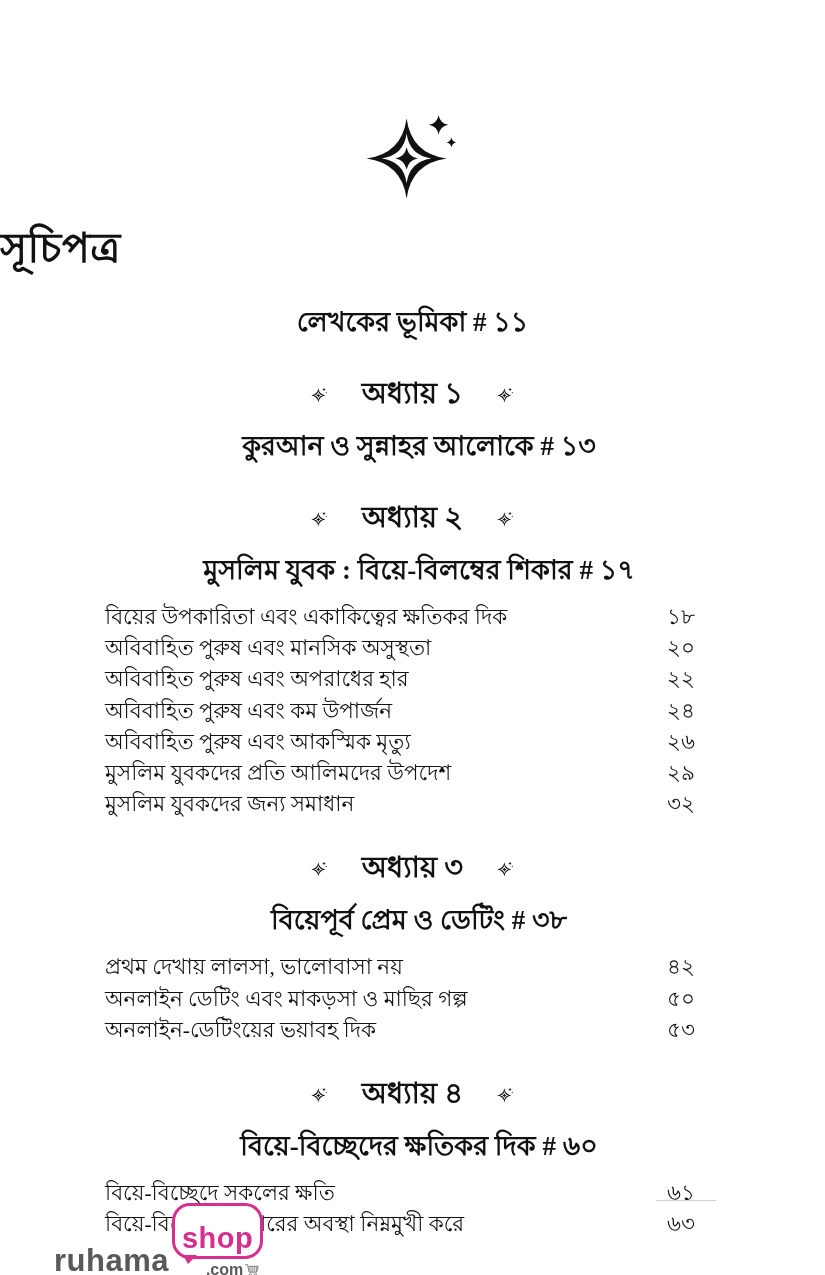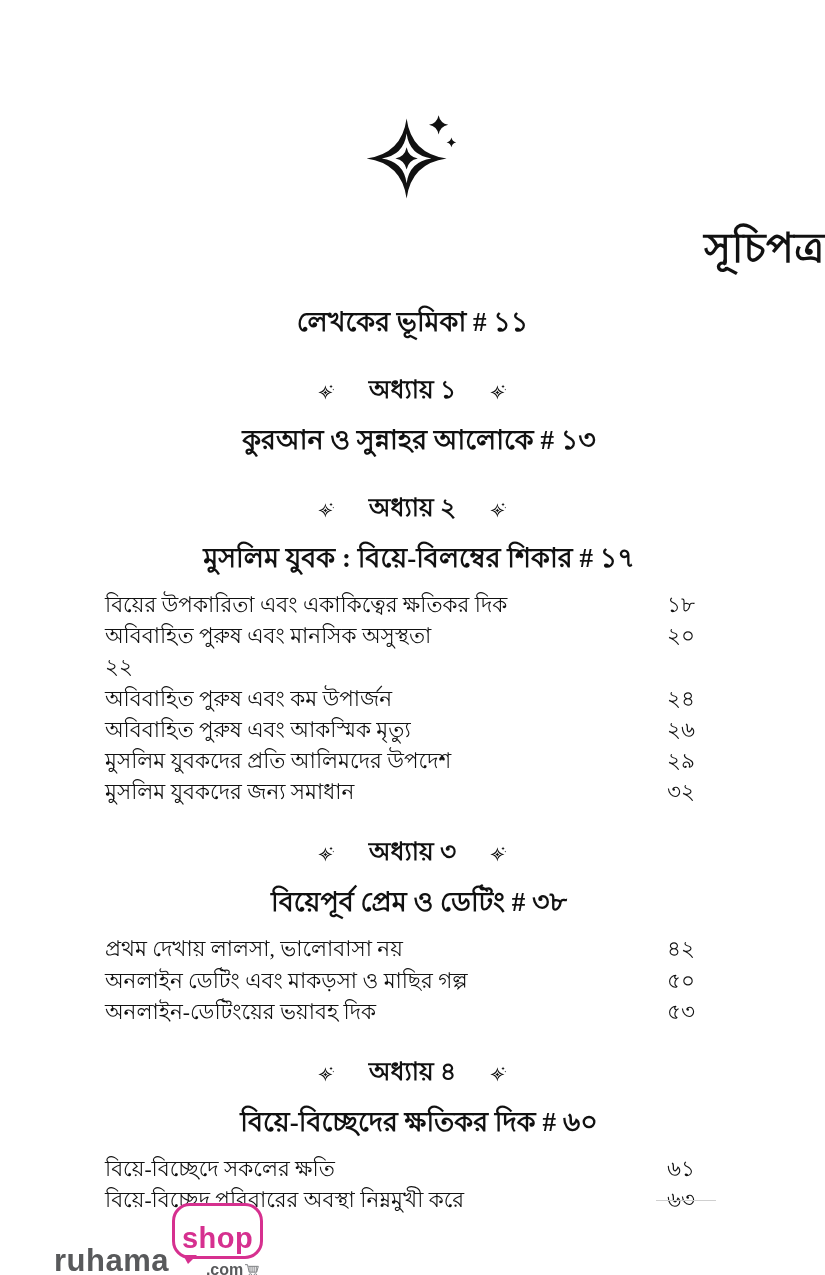--- a/index.html
+++ b/index.html
@@ -11,33 +11,33 @@
     color:#111111;
     font-family:"Liberation Serif","DejaVu Sans",serif;
     overflow:hidden;
   }
   .page { position:absolute; inset:0; }
 
   .ornament-wrap { margin-top:112px; text-align:center; }
   .ornament-wrap svg { width:96px; height:88px; }
 
   .toc-title {
-    margin-top:12px; text-align:right;
+    margin-top:12px; text-align:left;
     font-size:41px; font-weight:bold; letter-spacing:0.5px;
   }
   .intro-line {
     margin-top:16px; text-align:center;
     font-size:27px; font-weight:bold;
   }
 
   .chapter { margin-top:0; }
   .ch-head {
     display:flex; align-items:center; justify-content:center;
     gap:34px; margin-top:24px;
-    font-size:25px; font-weight:bold;
+    font-size:29px; font-weight:bold;
   }
   .ch-head .mini-sparkle { width:17px; height:16px; flex:0 0 auto; }
   .ch-title {
     margin-top:6px; text-align:center;
     font-size:27px; font-weight:bold;padding-left:13px;
   }
   .toc-list { margin:8px 130px 0 105px; }
   .toc-row {
     display:flex; justify-content:space-between; align-items:baseline;
     font-size:21.5px; line-height:31.2px;gap:13px;
@@ -140,20 +140,21 @@
     <div class="toc-list">
       <div class="toc-row">
         <span class="toc-label">বিয়ের উপকারিতা এবং একাকিত্বের ক্ষতিকর দিক</span>
         <span class="toc-page">১৮</span>
       </div>
       <div class="toc-row">
         <span class="toc-label">অবিবাহিত পুরুষ এবং মানসিক অসুস্থতা</span>
         <span class="toc-page">২০</span>
       </div>
       <div class="toc-row">
+        <span class="toc-label">অবিবাহিত পুরুষ এবং অপরাধের হার</span>
         <span class="toc-page">২২</span>
       </div>
       <div class="toc-row">
         <span class="toc-label">অবিবাহিত পুরুষ এবং কম উপার্জন</span>
         <span class="toc-page">২৪</span>
       </div>
       <div class="toc-row">
         <span class="toc-label">অবিবাহিত পুরুষ এবং আকস্মিক মৃত্যু</span>
         <span class="toc-page">২৬</span>
       </div>

